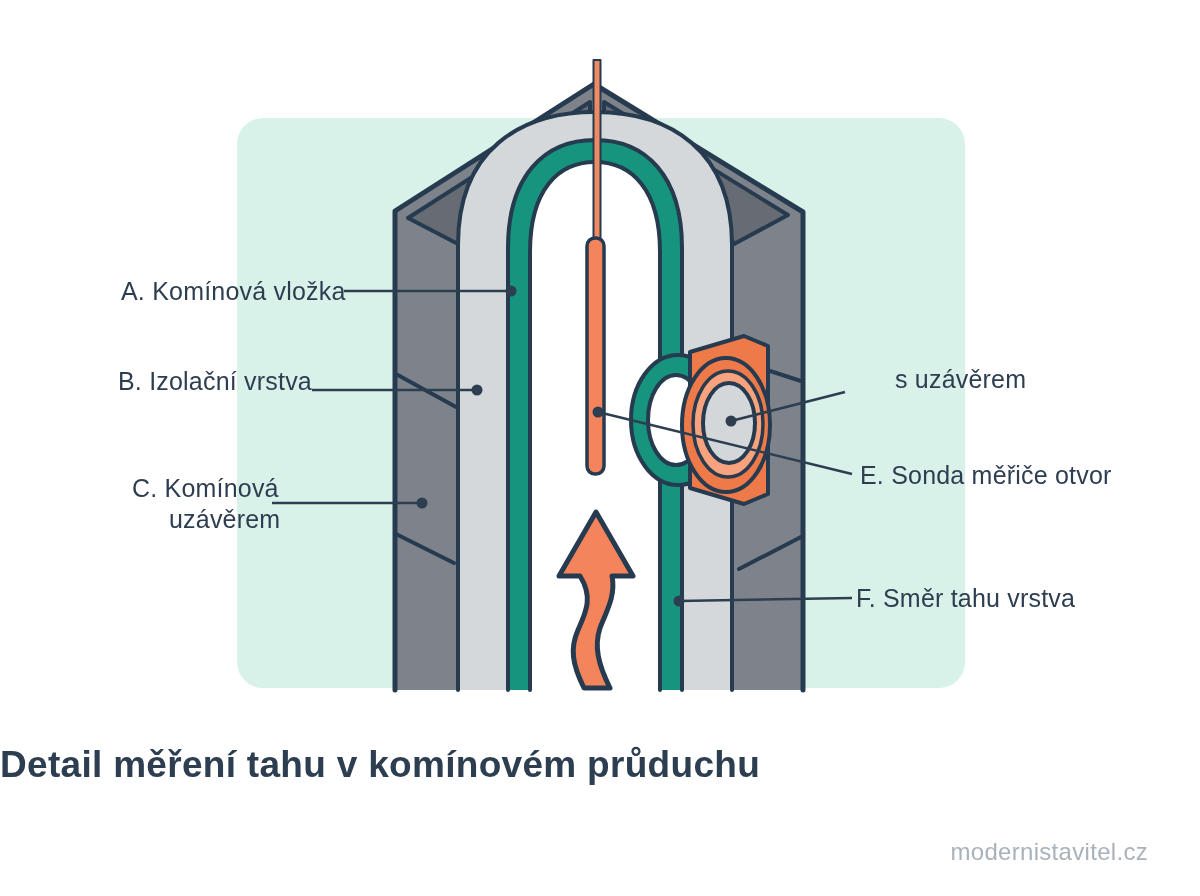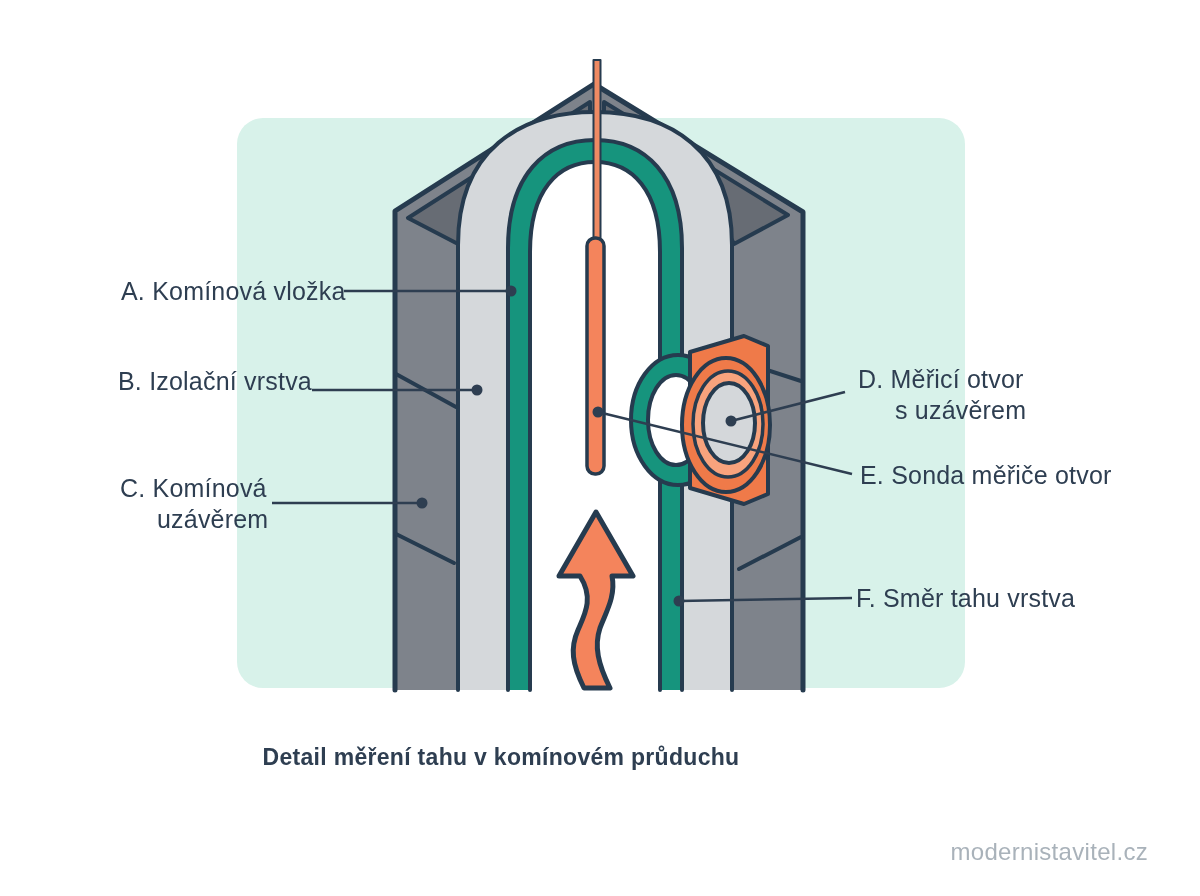--- a/index.html
+++ b/index.html
@@ -27,22 +27,22 @@
   .w2{stroke-width:2;}
   .joint{stroke:var(--outline_navy);stroke-width:4;fill:none;stroke-linecap:round;}
   .leader{stroke:var(--label_text);stroke-width:2.5;fill:none;}
   .dot{fill:var(--label_text);}
   .label{
     position:absolute;font-size:25px;line-height:1.25;
     color:var(--label_text);letter-spacing:0.2px;white-space:nowrap;
   }
   .label .l2{display:block;margin-left:37px;}
   .title{
-    position:absolute;left:0;top:744px;width:1002px;text-align:center;
-    font-size:23px;font-weight:600;color:var(--label_text);letter-spacing:0.3px;
+    position:absolute;left:0;top:744px;width:1002px;
+    font-size:37px;font-weight:600;color:var(--label_text);letter-spacing:0.3px;
   }
   .watermark{
     position:absolute;top:838px;right:52px;font-size:24px;
     color:var(--watermark_gray);letter-spacing:0.3px;text-align:right;
   }
 </style>
 </head>
 <body>
 
 <svg width="1200" height="896" viewBox="0 0 1200 896">
@@ -103,26 +103,25 @@
   <path d="M 852 598 L 679 601" class="leader"></path>
   <circle cx="679" cy="601" r="5.5" class="dot"></circle>
 </svg>
 
 <div class="label" style="left:121px;top:276px">
   <span>A. Komínová vložka</span>
 </div>
 <div class="label" style="left:118px;top:366px">
   <span>B. Izolační vrstva</span>
 </div>
-<div class="label" style="left:120px;top:473px">
+<div class="label" style="left:132px;top:473px">
   <span>C. Komínová</span>
   <span class="l2">uzávěrem</span>
 </div>
 <div class="label" style="left:858px;top:364px">
-  <span>D. Měřicí otvor</span>
   <span class="l2">s uzávěrem</span>
 </div>
 <div class="label" style="left:860px;top:460px">
   <span>E. Sonda měřiče otvor</span>
 </div>
 <div class="label" style="left:856px;top:583px">
   <span>F. Směr tahu vrstva</span>
 </div>
 
 <div class="title">Detail měření tahu v komínovém průduchu</div>

